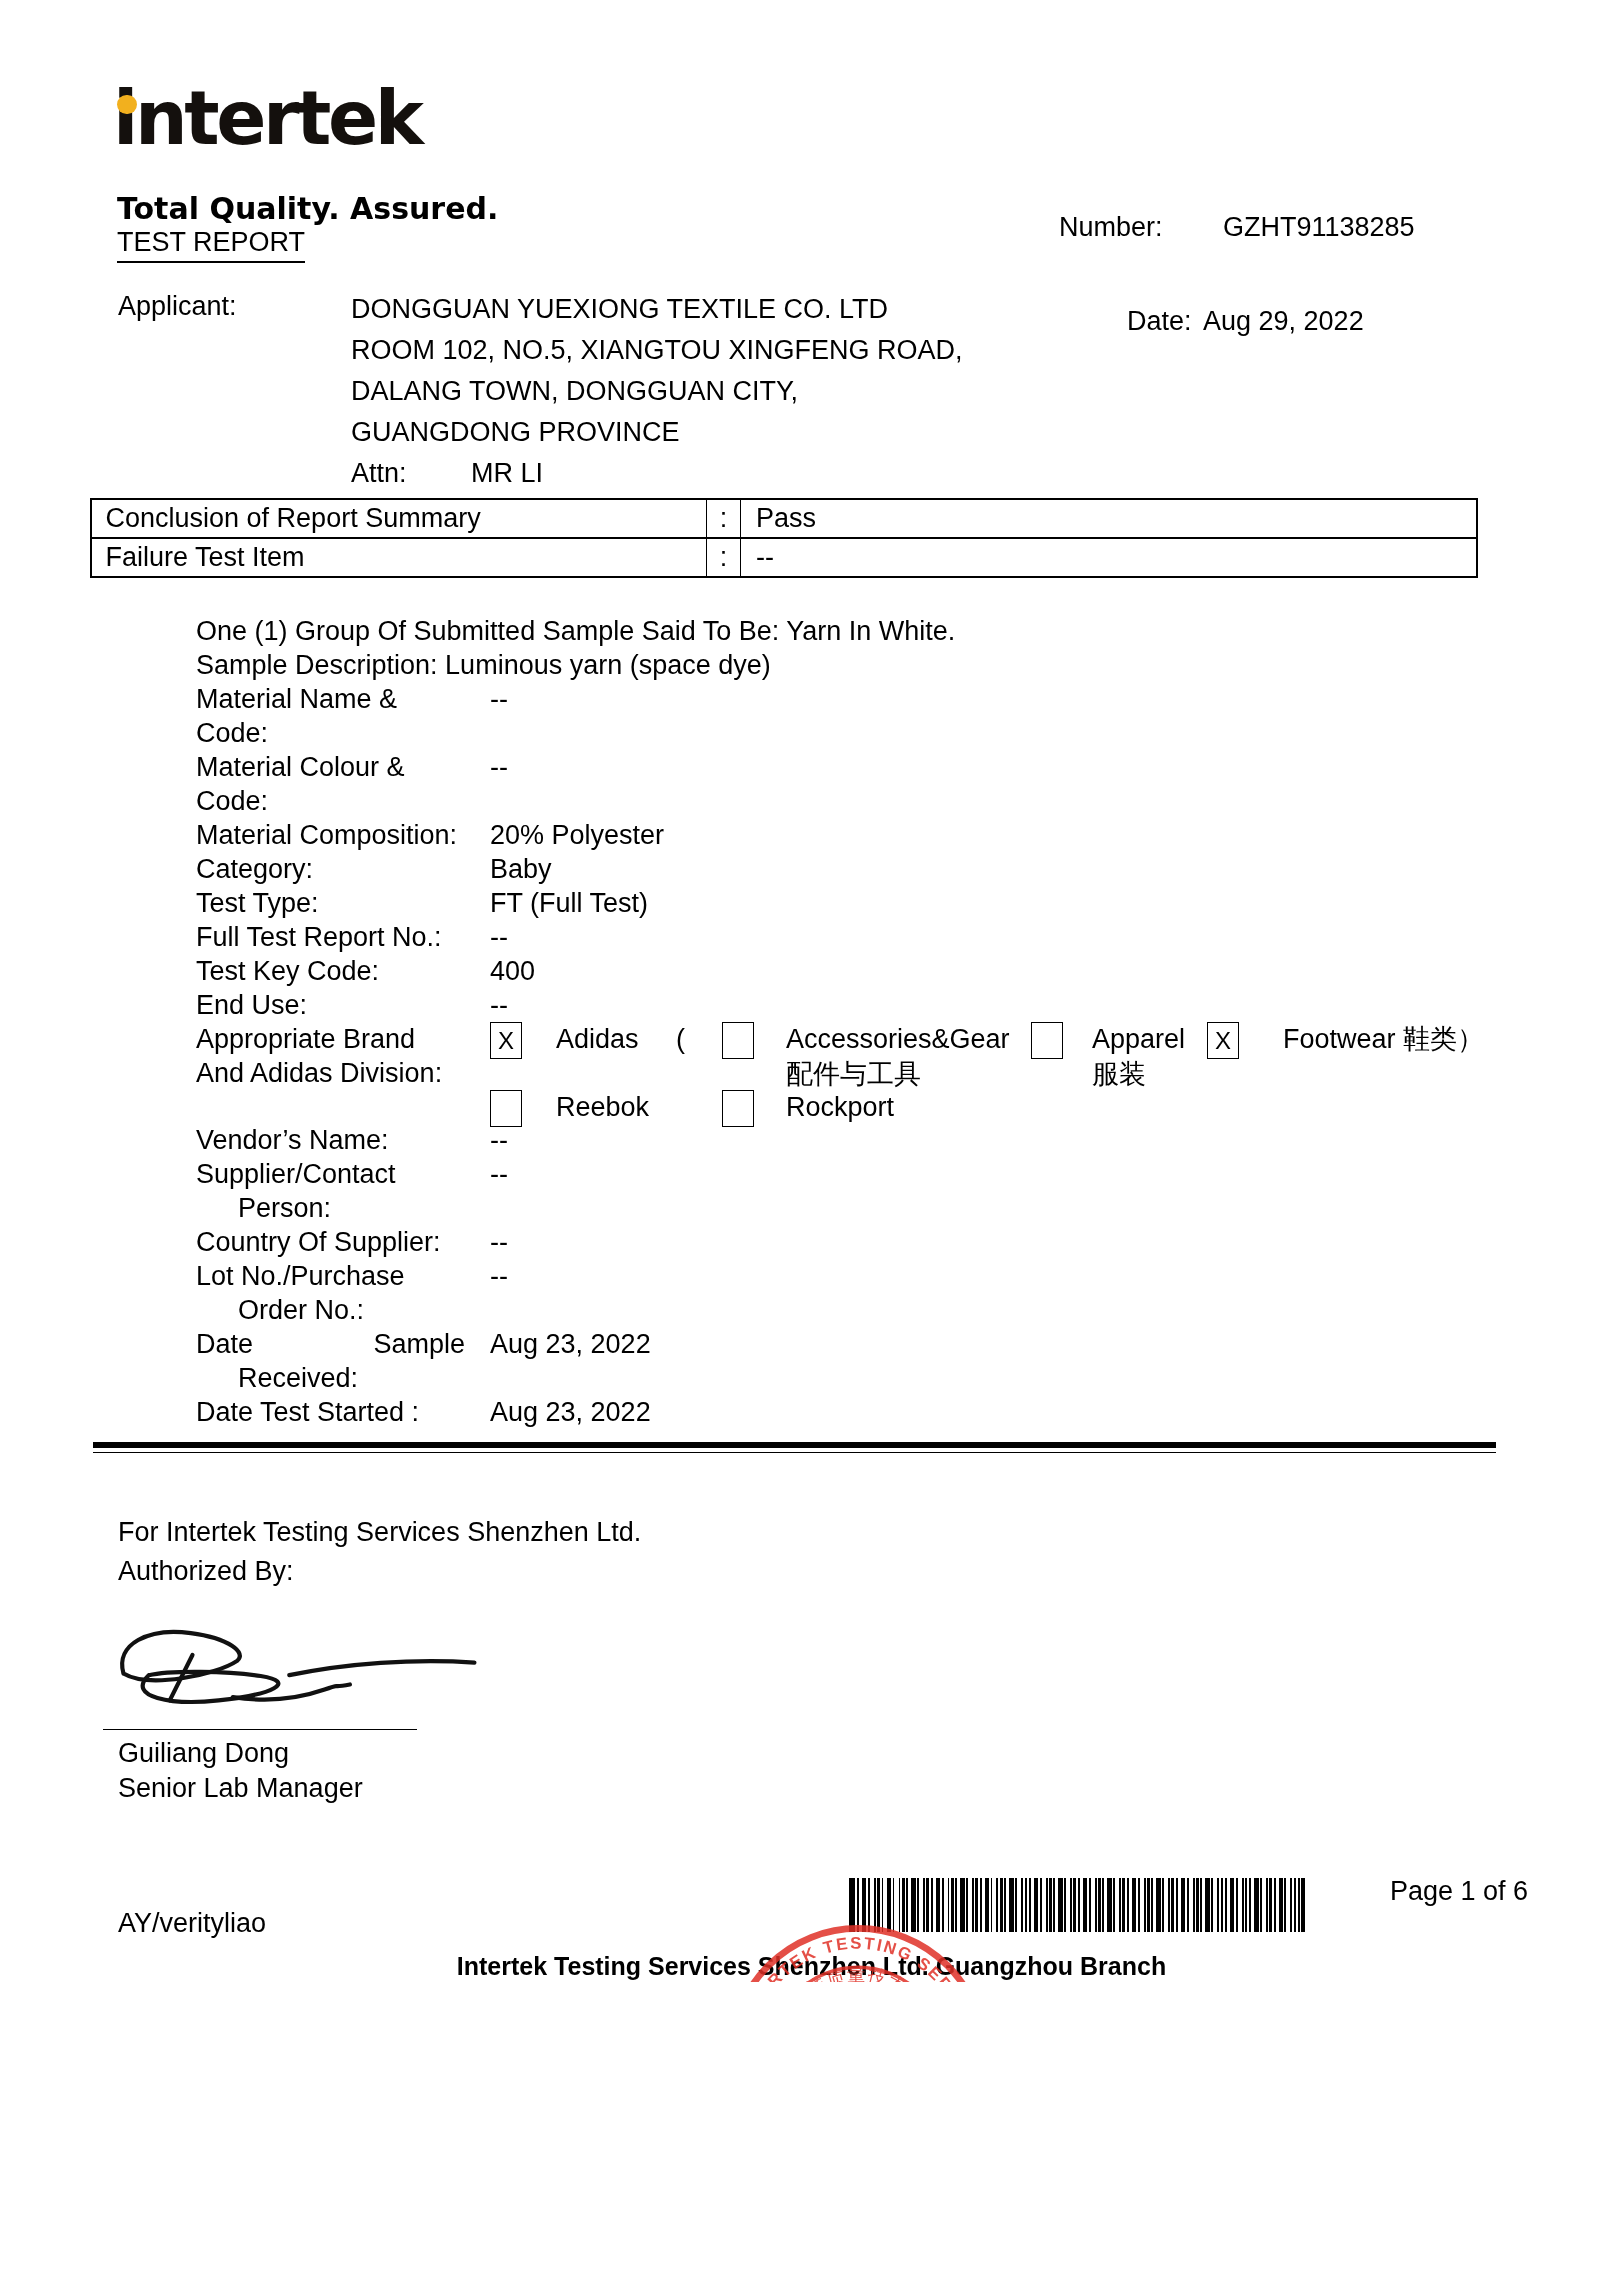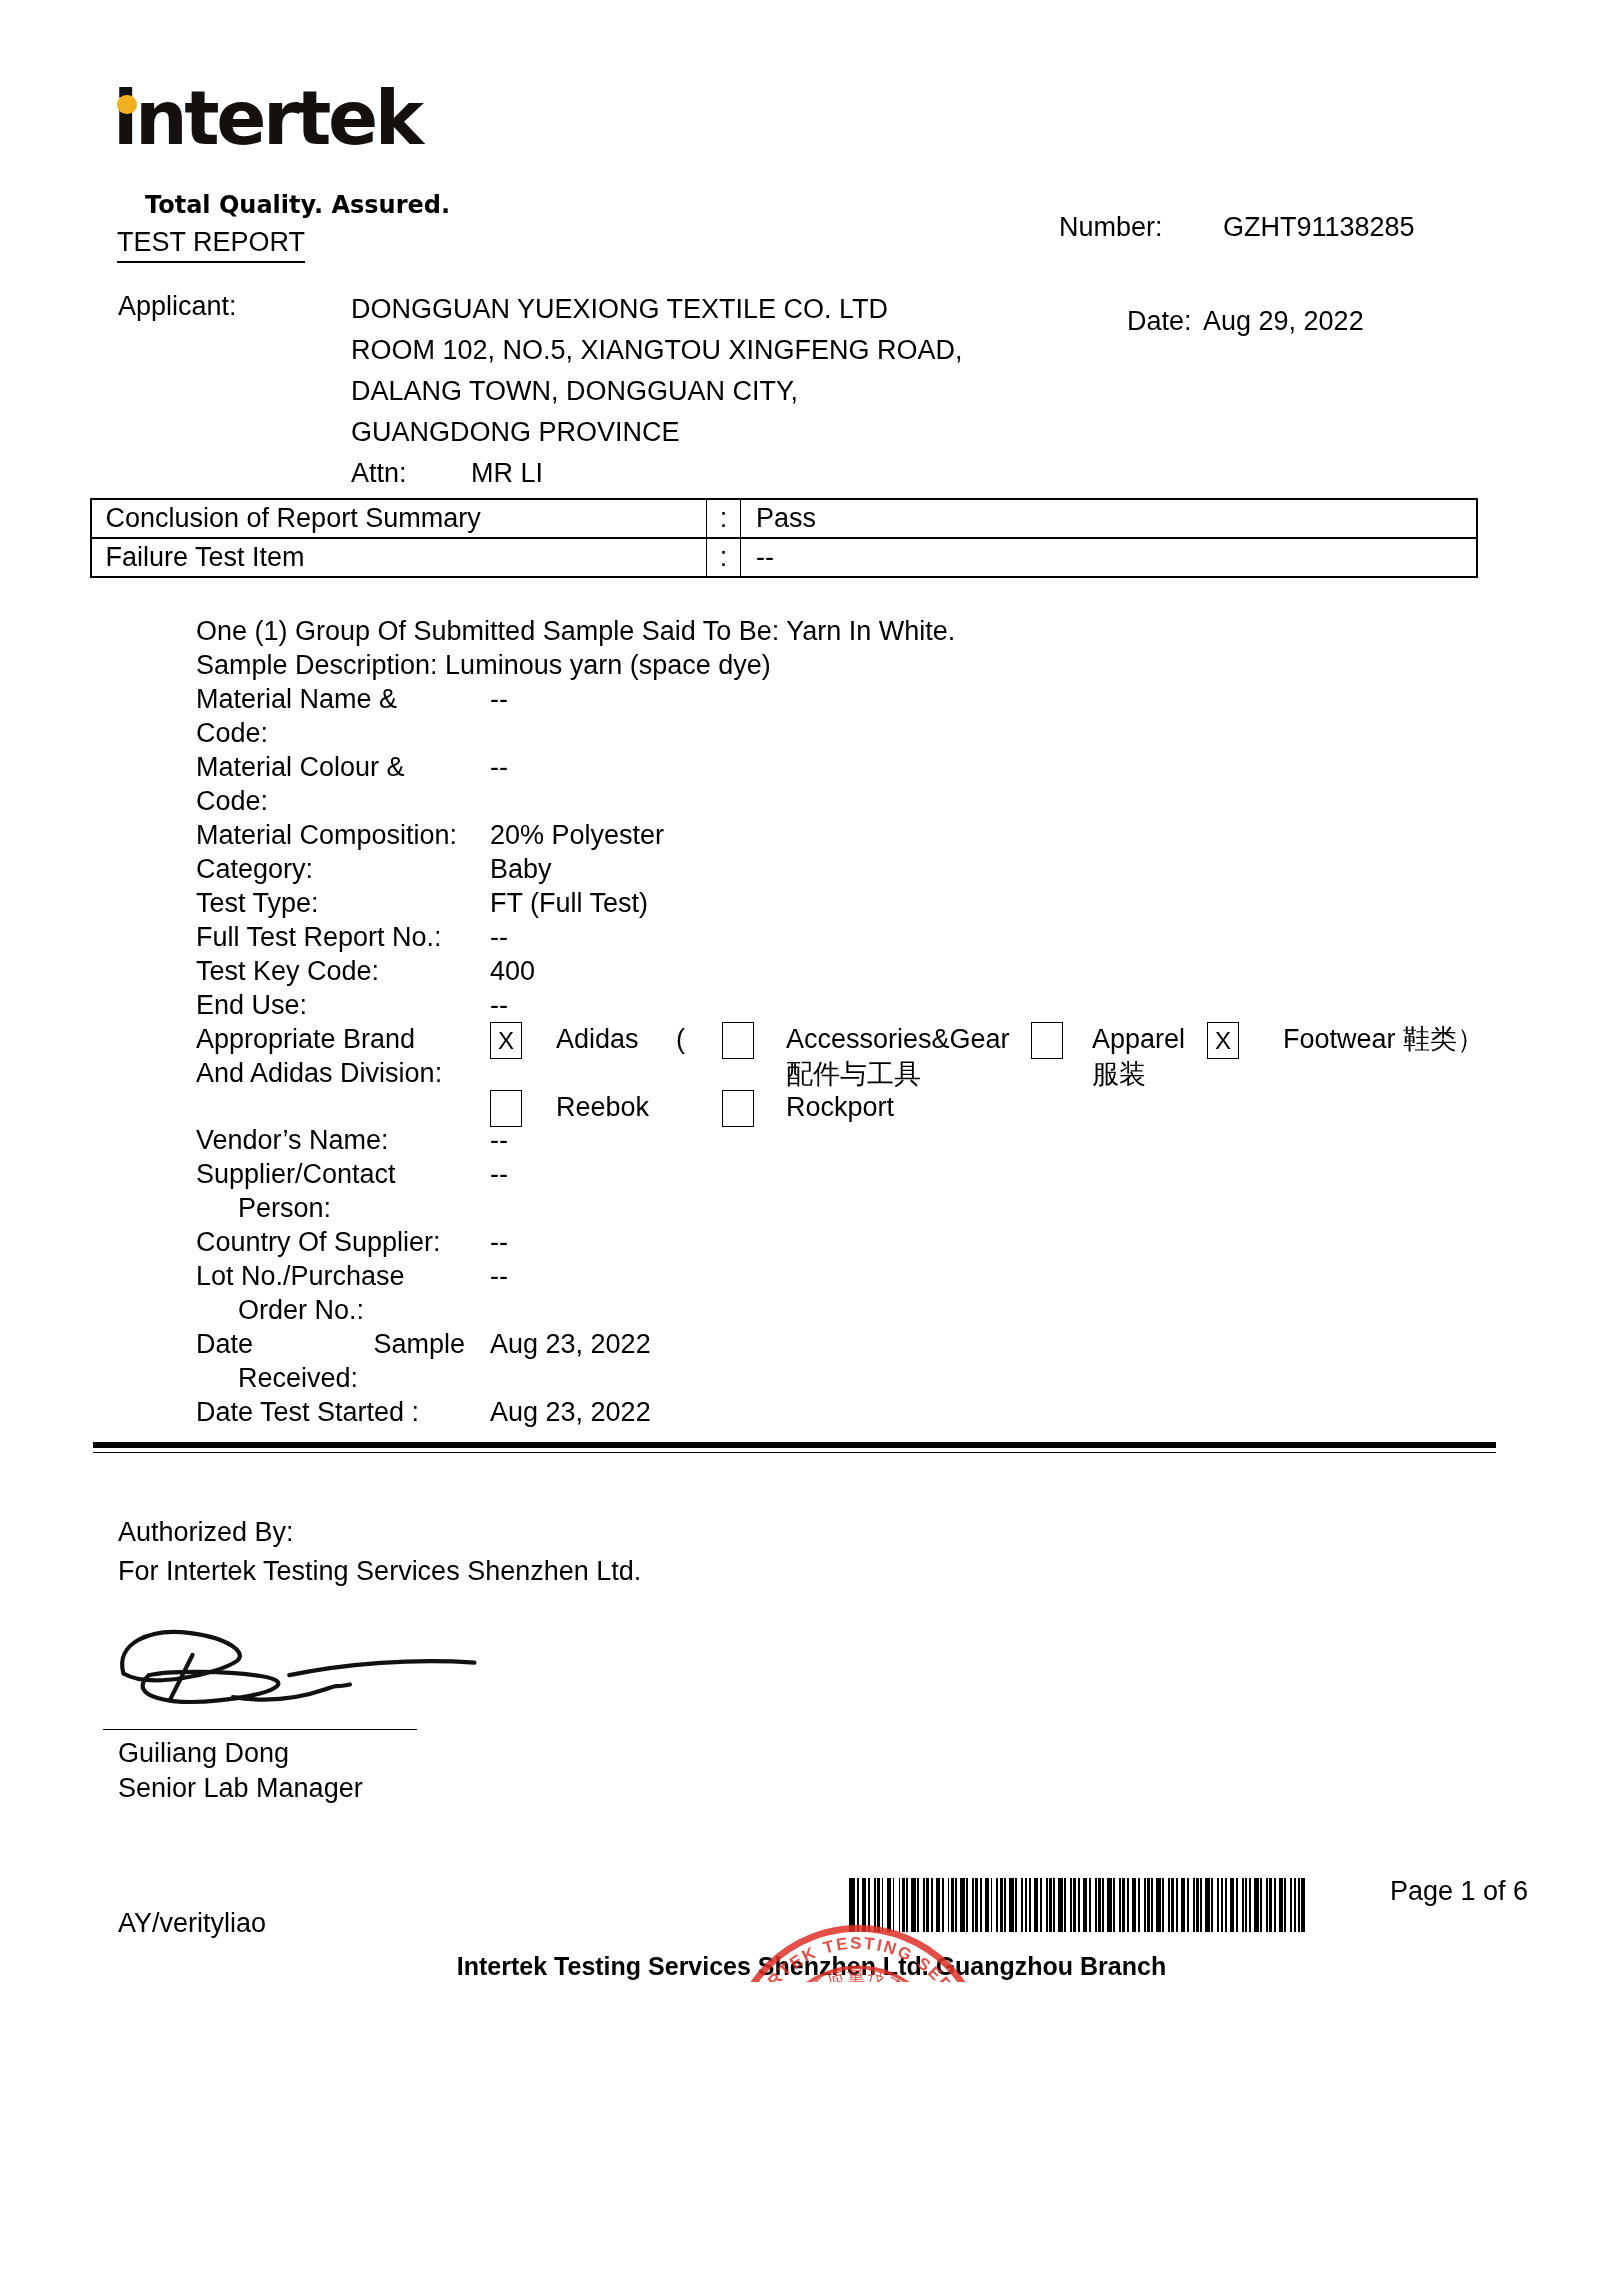--- a/index.html
+++ b/index.html
@@ -5,21 +5,21 @@
   html,body{margin:0;padding:0;background:#fff;}
   .page{position:relative;width:1623px;height:1982px;background:#ffffff;
         font-family:"Liberation Sans",sans-serif;color:#000;overflow:hidden;}
   .abs{position:absolute;}
 
   
   .logo{left:113px;top:81px;font-family:"DejaVu Sans",sans-serif;font-weight:700;
         font-size:74px;letter-spacing:-3.4px;color:#14100d;line-height:1;}
   .logo-dot{position:absolute;left:4.2px;top:13.5px;width:19.4px;height:19.4px;border-radius:50%;
         background:#f2b01e;}
-  .tagline{left:117px;top:191px;font-family:"DejaVu Sans",sans-serif;font-weight:700;font-size:24px;margin-left:28px;}
+  .tagline{left:117px;top:191px;font-family:"DejaVu Sans",sans-serif;font-weight:700;font-size:30px;}
   .report-title{left:117px;top:227px;font-size:27px;border-bottom:2.5px solid #000;padding-bottom:2.5px;}
 
   .lbl,.val{font-size:27px;line-height:34px;}
 
   
   .app-lines{left:351px;top:289px;font-size:27px;line-height:41px;}
   .attn-row span{display:inline-block;}
   .attn-val{margin-left:57px;}
 
   
@@ -227,22 +227,22 @@
     </div>
     <div class="drow">
       <span class="dlabel">Date Test Started :</span>
       <span class="dvalue">Aug 23, 2022</span>
     </div>
   </div>
 
   <div class="abs rule"></div>
 
   <div class="abs auth">
+    <div>For Intertek Testing Services Shenzhen Ltd.</div>
     <div>Authorized By:</div>
-    <div>For Intertek Testing Services Shenzhen Ltd.</div>
   </div>
 
   <div class="abs" style="left:110px;top:1623px;width:372px;height:101px;">
     <svg width="372" height="101" viewBox="0 0 440 120" fill="none">
       <g stroke="#111" stroke-width="5" stroke-linecap="round" fill="none">
         <path d="M 15,60 C 5,25 45,5 95,12 C 140,18 162,35 150,45 C 125,62 45,78 15,60"></path>
         <path d="M 97,38 L 70,92"></path>
         <path d="M 45,62 C 18,88 72,98 128,92 C 193,85 222,70 178,63 C 140,57 70,56 45,62"></path>
         <path d="M 145,88 C 190,95 228,88 254,79 C 276,71 258,78 284,73"></path>
         <path d="M 212,62 C 280,48 360,42 432,47"></path>

